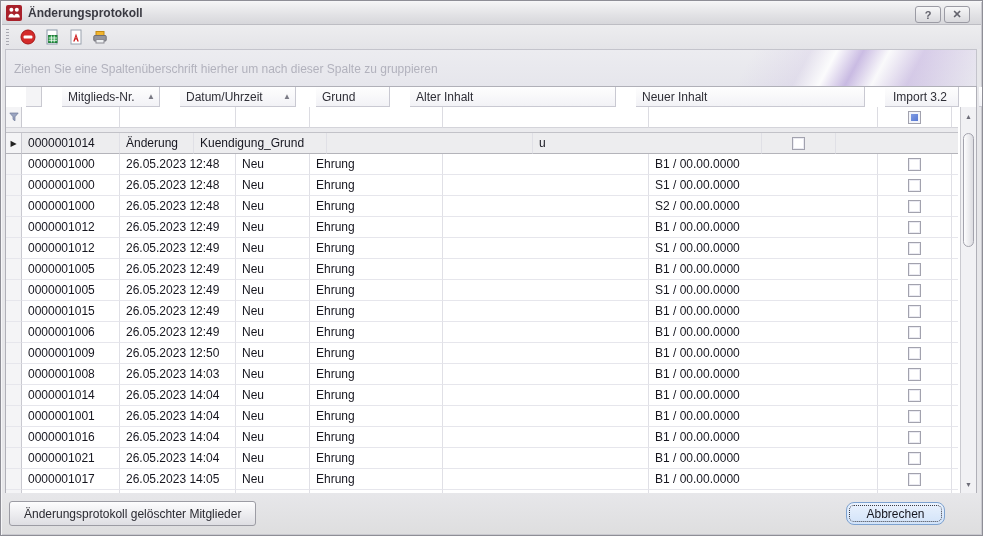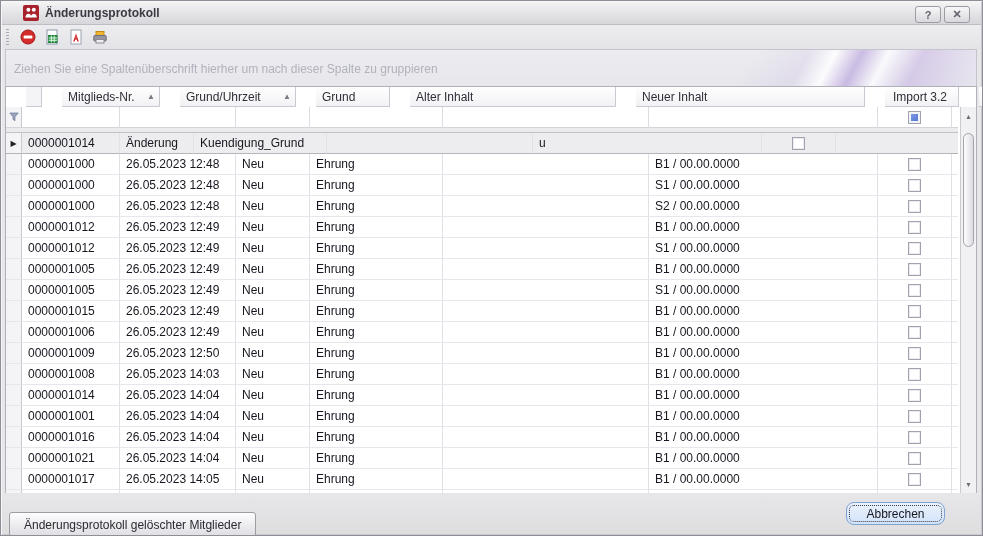--- a/index.html
+++ b/index.html
@@ -9,21 +9,21 @@
     background:#e7e7ea; border:1px solid #8e8e96;
     box-shadow: inset 1px 1px 0 #f6f6f8, inset -1px -1px 0 #c9c9cf;
     overflow:hidden;
   }
 
   
   .titlebar {
     position:absolute; left:1px; top:1px; right:1px; height:23px;
     background:linear-gradient(180deg,#f4f4f5 0%,#e3e3e6 55%,#d7d7db 100%);
     border-bottom:1px solid #bdbdc3;
-    display:flex; align-items:center; padding-left:21px;
+    display:flex; align-items:center; padding-left:4px;
   }
   .title-icon { width:16px; height:16px; margin-right:6px; flex:0 0 auto; }
   .title-text { font-size:12px; font-weight:bold; color:#3a3a42; }
   .win-btn {
     position:absolute; top:4px; width:26px; height:17px;
     background:linear-gradient(180deg,#f7f7f8,#d9d9dd);
     border:1px solid #9b9ba4; border-radius:3px;
     font-size:11px; font-weight:bold; color:#63636d;
     display:flex; align-items:center; justify-content:center; cursor:default;
   }
@@ -119,21 +119,21 @@
   .vs-down { bottom:2px; }
   .vs-thumb {
     position:absolute; left:2px; top:26px; width:11px; height:114px;
     border:1px solid #a3a3ad; border-radius:6px;
     background:linear-gradient(90deg,#fdfdfe,#dcdce1);
   }
 
   
   .footer { position:absolute; left:1px; right:1px; bottom:1px; height:41px; background:linear-gradient(180deg,#e7e7ea,#dededf); }
   .btn-deleted {
-    position:absolute; left:7px; top:19px; height:25px; padding:0 14px;
+    position:absolute; left:7px; top:8px; height:25px; padding:0 14px;
     background:linear-gradient(180deg,#fdfdfe,#dedee3);
     border:1px solid #9c9ca4; border-radius:3px;
     font-size:12px; color:#2a2a31; font-family:"Liberation Sans",sans-serif;
   }
   .btn-cancel {
     position:absolute; right:36px; top:9px; width:99px; height:23px;
     background:linear-gradient(180deg,#eaf2fd,#d2e3f9);
     border:1px solid #7da2d0; border-radius:8px;
     outline:1px dotted #3c3c46; outline-offset:-4px;
     font-size:12px; color:#16161f; font-family:"Liberation Sans",sans-serif;
@@ -193,21 +193,21 @@
 
   <div class="grid">
 
     <div class="ghead">
       <div class="hcell c0"></div>
       <div class="hcell c1">
         <span>Mitglieds-Nr.</span>
         <span class="sort">▲</span>
       </div>
       <div class="hcell c2">
-        <span>Grund/Uhrzeit</span>
+        <span>Datum/Uhrzeit</span>
         <span class="sort">▲</span>
       </div>
       <div class="hcell c3">
         <span>Grund</span>
       </div>
       <div class="hcell c5">
         <span>Alter Inhalt</span>
       </div>
       <div class="hcell c6">
         <span>Neuer Inhalt</span>

